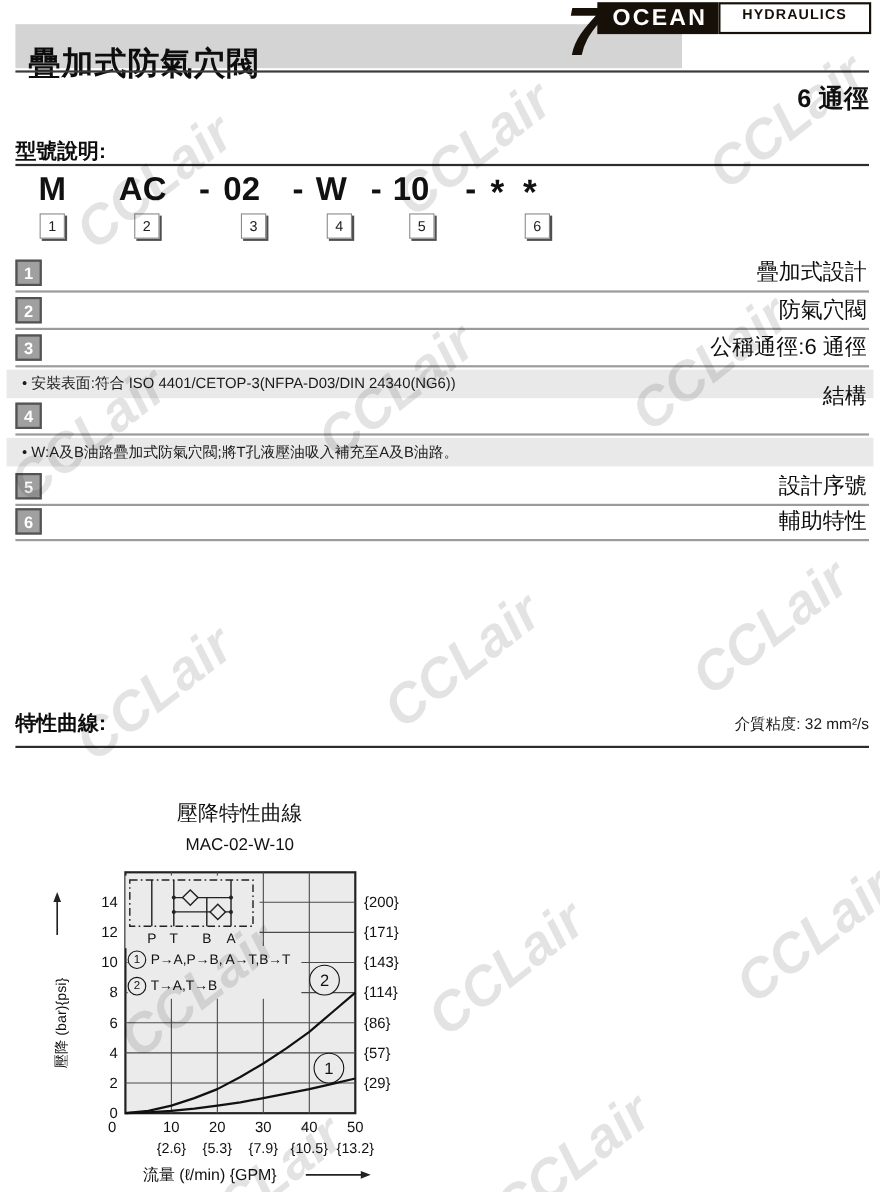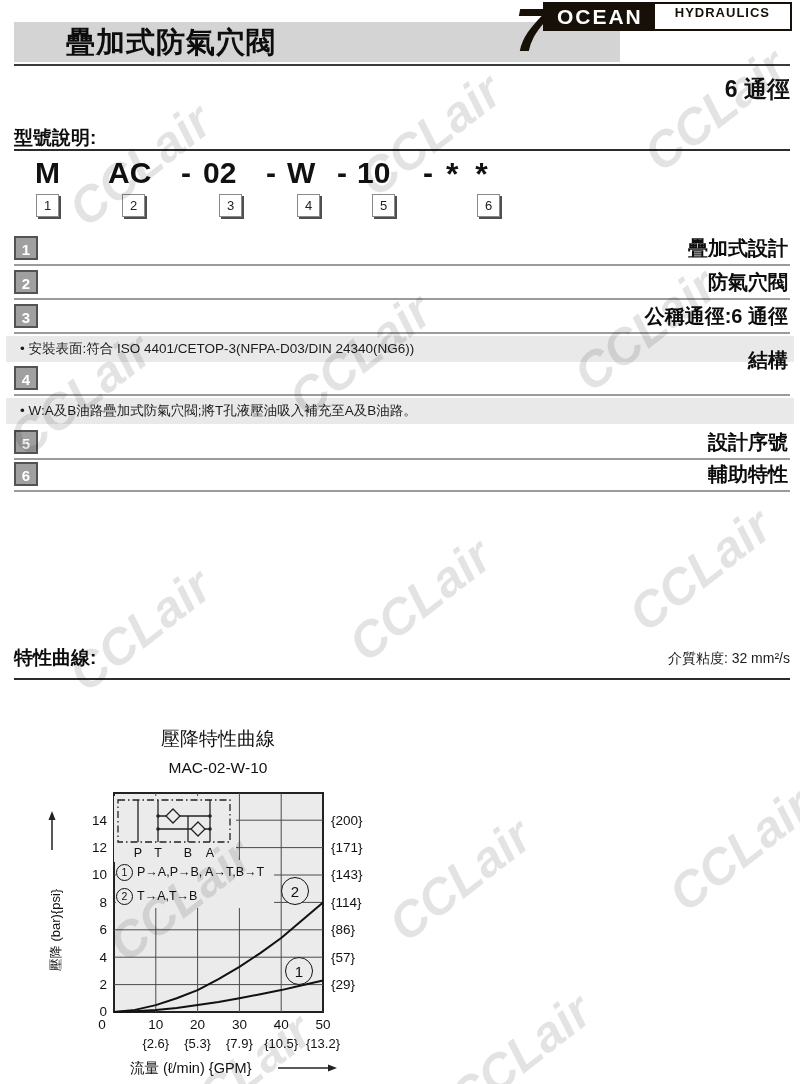--- a/index.html
+++ b/index.html
@@ -1,20 +1,20 @@
 <!DOCTYPE html>
 <html><head>
 <meta charset="utf-8">
 <style>
   html,body{margin:0;padding:0;background:#fff;}
   .page{position:relative;width:800px;height:1084px;background:#fff;overflow:hidden;
         font-family:"Liberation Sans","DejaVu Sans",sans-serif;color:#111;}
   
   .titlebar{position:absolute;left:14px;top:22px;width:606px;height:40px;background:#d4d4d4;}
-  .titlebar .t{position:absolute;left:12px;top:0;line-height:40px;font-size:29px;font-weight:700;letter-spacing:1px;color:#0d0d0d;margin-left:40px;}
+  .titlebar .t{position:absolute;left:12px;top:16px;line-height:40px;font-size:29px;font-weight:700;letter-spacing:1px;color:#0d0d0d;}
   .headrule{position:absolute;left:14px;top:64px;width:776px;height:2px;background:#3a3a3a;}
   .logo{position:absolute;right:8px;top:2px;display:flex;align-items:flex-start;}
   .logo .seven{font-size:62px;font-weight:900;line-height:56px;color:#171008;margin-right:-6px;z-index:2;font-style:italic;}
   .logo .col{display:flex;flex-direction:row;align-items:stretch;}
   .logo .brand{background:#171008;color:#fff;font-size:21px;font-weight:900;letter-spacing:2px;padding:3px 10px 2px 14px;text-align:center;}
   .logo .sub{background:#fff;border:2px solid #171008;color:#171008;font-size:13px;font-weight:900;letter-spacing:1px;padding:1px 20px;text-align:center;}
   
   .banner{position:absolute;right:10px;top:74px;display:flex;align-items:baseline;gap:10px;}
   .banner .mac{font-size:38px;font-weight:700;letter-spacing:3px;color:#fff;
      -webkit-text-stroke:1.4px #858585;
@@ -23,21 +23,21 @@
   
   .sechead{position:absolute;left:14px;font-size:19px;font-weight:700;color:#0d0d0d;}
   .rule2{position:absolute;left:14px;width:776px;height:2px;background:#2c2c2c;}
   .code{position:absolute;top:156px;font-size:30px;font-weight:700;color:#111;}
   .stars{font-size:32px;letter-spacing:4px;}
   .numbox-s{position:absolute;top:194px;width:21px;height:21px;background:#fff;border:1px solid #8a8a8a;
      box-shadow:2px 2px 0 #4f4f4f;font-size:13px;line-height:21px;text-align:center;color:#222;}
   
   .numbox{position:absolute;left:14px;width:24px;height:24px;background:#a0a0a0;border:2px solid #535353;
      color:#fff;font-size:15px;font-weight:700;text-align:center;line-height:24px;box-sizing:border-box;}
-  .speclabel{position:absolute;right:12px;font-size:20px;font-weight:700;line-height:24px;color:#0d0d0d;}
+  .speclabel{position:absolute;right:12px;font-size:20px;font-weight:400;line-height:24px;color:#0d0d0d;}
   .rowline{position:absolute;left:14px;width:776px;height:2px;background:#9b9b9b;}
   .noteband{position:absolute;left:6px;width:788px;height:26px;background:#e9e9e9;font-size:13.5px;line-height:26px;color:#1c1c1c;}
   .noteband span{margin-left:14px;margin-top:16px;}
   
   .visc{position:absolute;right:10px;top:650px;font-size:14px;color:#1c1c1c;}
   
   .chartsvg{position:absolute;left:30px;top:715px;z-index:2;}
   .schem{position:absolute;left:114px;top:796px;z-index:3;background:#ebebeb;}
   .legend{position:absolute;left:116px;top:860px;width:158px;height:48px;background:#ebebeb;z-index:3;font-size:12.5px;color:#111;}
   .legrow{display:flex;align-items:center;height:24px;gap:4px;}

